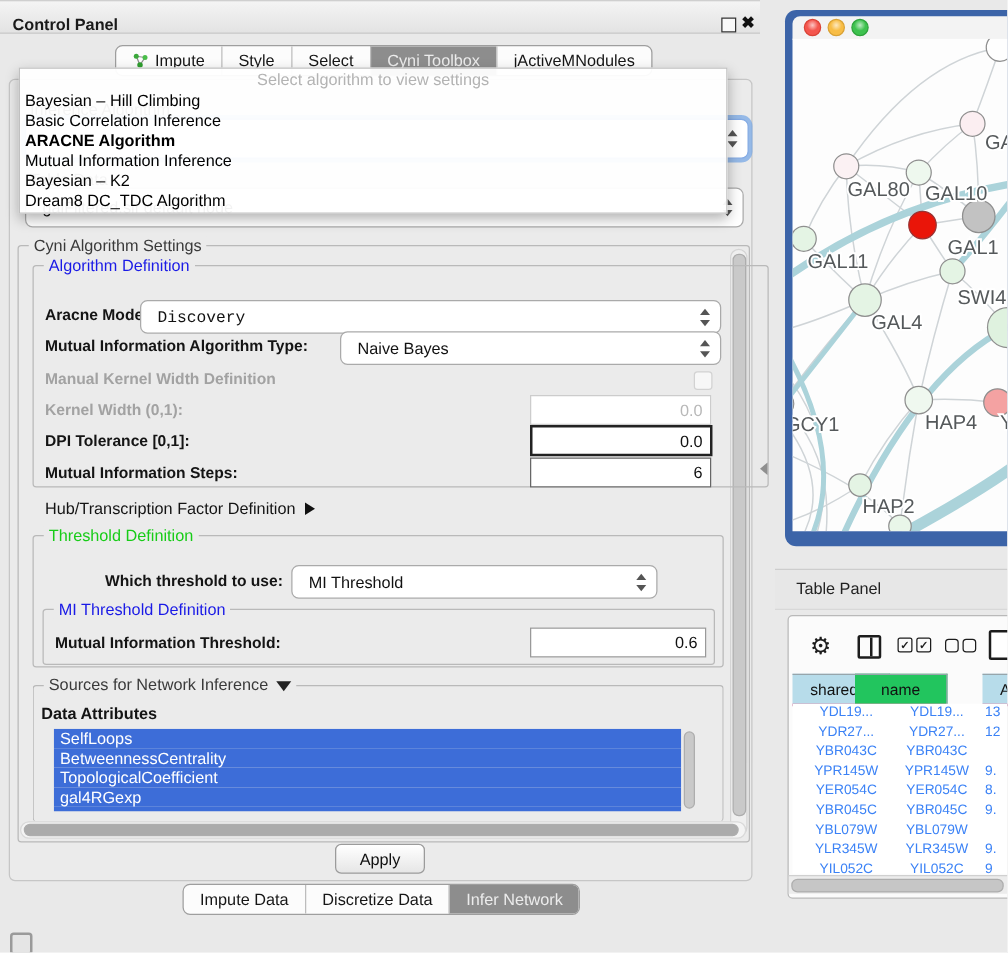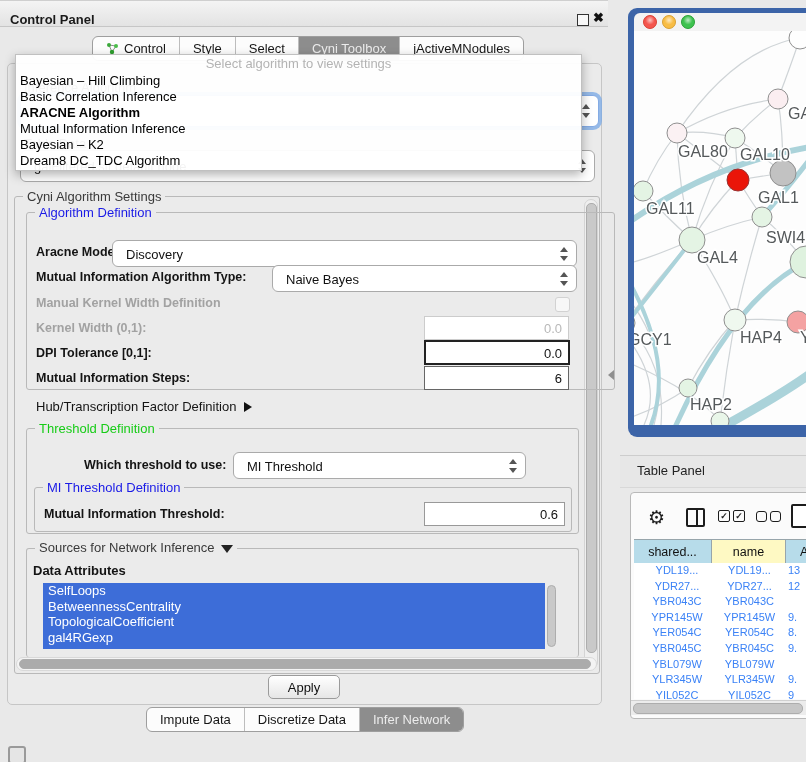--- a/index.html
+++ b/index.html
@@ -117,21 +117,21 @@
   <div class="abs" id="top-tabs"><div class="seg-strip">
         <div class="seg">
           <svg width="13" height="13" viewBox="0 0 13 13">
             <line x1="3" y1="3" x2="10" y2="4" stroke="#8a8a8a"></line>
             <line x1="3" y1="3" x2="6" y2="10" stroke="#8a8a8a"></line>
             <line x1="10" y1="4" x2="6" y2="10" stroke="#8a8a8a"></line>
             <circle cx="3" cy="3" r="2" fill="#3aa83a"></circle>
             <circle cx="10" cy="4" r="2" fill="#49bd49"></circle>
             <circle cx="6" cy="10" r="2.2" fill="#2f9e2f"></circle>
           </svg>
-          <span>Control</span>
+          <span>Impute</span>
         </div>
         <div class="seg">
           <span>Style</span>
         </div>
         <div class="seg">
           <span>Select</span>
         </div>
         <div class="seg sel">
           <span>Cyni Toolbox</span>
         </div>
@@ -169,21 +169,21 @@
   </div>
 
   <div class="abs sb-track-v" style="left:584px;top:199px;width:12px;height:468px;">
     <div class="sb-thumb" style="position:absolute;left:0.5px;top:3px;width:9px;height:448px;"></div>
   </div>
 
   <div class="group" style="left:26px;top:212px;width:551px;height:176px;padding-left:36px;">
     <span class="gtitle blue">Algorithm Definition</span>
   </div>
   <div class="lbl" style="left:36px;top:245px;">Aracne Mode:</div>
-  <div class="abs combo" style="left:112px;top:240px;width:463px;height:25px;">
+  <div class="abs combo" style="left:112px;top:240px;width:463px;height:25px;font-family:Liberation Mono, monospace;">
     <span class="val">Discovery</span>
     <span class="stepper"></span>
   </div>
   <div class="lbl" style="left:36px;top:270px;">Mutual Information Algorithm Type:</div>
   <div class="abs combo" style="left:272px;top:265px;width:303px;height:25px;">
     <span class="val">Naive Bayes</span>
     <span class="stepper"></span>
   </div>
   <div class="lbl dis" style="left:36px;top:296px;">Manual Kernel Width Definition</div>
   <div class="abs" style="left:555px;top:297px;width:13px;height:13px;border:1px solid #d2d2d2;border-radius:3px;background:#f7f7f7;"></div>
@@ -336,21 +336,21 @@
 
   <div class="abs gear" style="left:648px;top:508px;">⚙</div>
   <div class="abs split-icon" style="left:686px;top:508px;"></div>
   <div class="cb" style="left:718px;top:510px;">✓</div>
   <div class="cb" style="left:733px;top:510px;">✓</div>
   <div class="cb" style="left:756px;top:511px;width:9px;height:9px;border-radius:3px;"></div>
   <div class="cb" style="left:770px;top:511px;width:9px;height:9px;border-radius:3px;"></div>
   <div class="abs doc-icon" style="left:791px;top:504px;"></div>
 
   <div class="th" style="left:634px;width:77px;background:#b7dcea;">shared...</div>
-  <div class="th" style="left:712px;width:73px;background:#fef9c3;">name</div>
+  <div class="th" style="left:684px;width:73px;background:#22c55e;">name</div>
   <div class="th" style="left:786px;width:20px;background:#b7dcea;border-right:none;justify-content:flex-start;padding-left:14px;">A</div>
 
   <div class="abs" style="left:634px;top:563px;width:172px;height:136px;overflow:hidden;background:#fff;" id="table-rows">
       <div class="trow">
         <div class="c1">YDL19...</div>
         <div class="c2">YDL19...</div>
         <div class="c3">13</div>
       </div>
       <div class="trow">
         <div class="c1">YDR27...</div>

